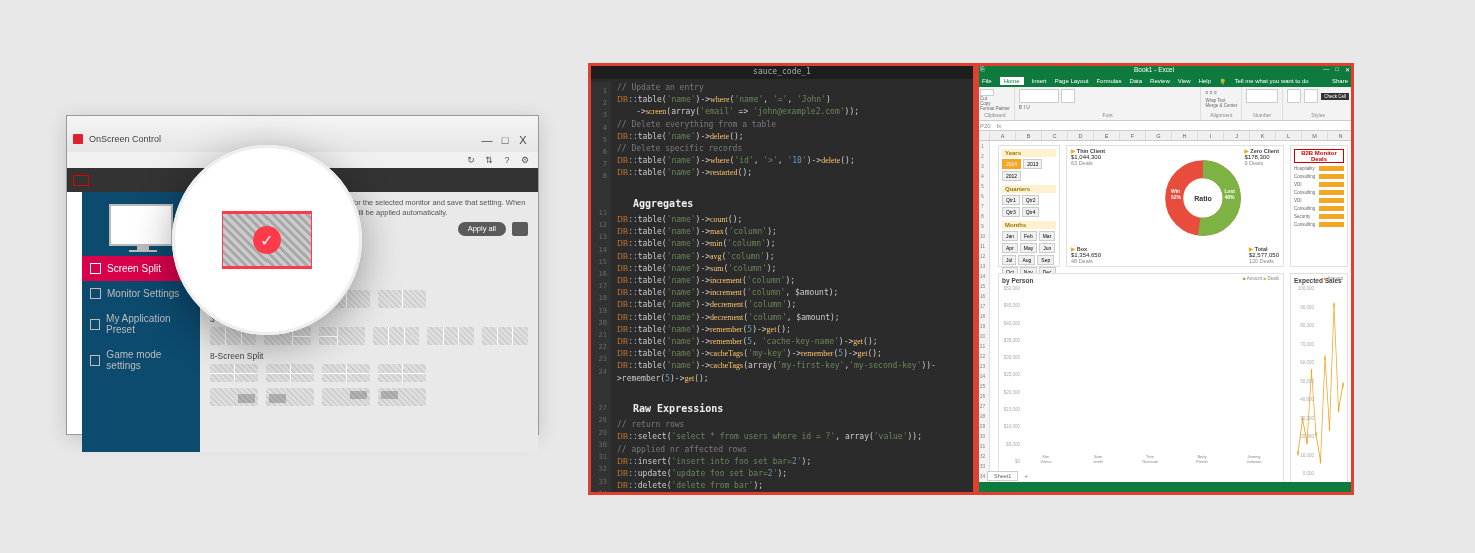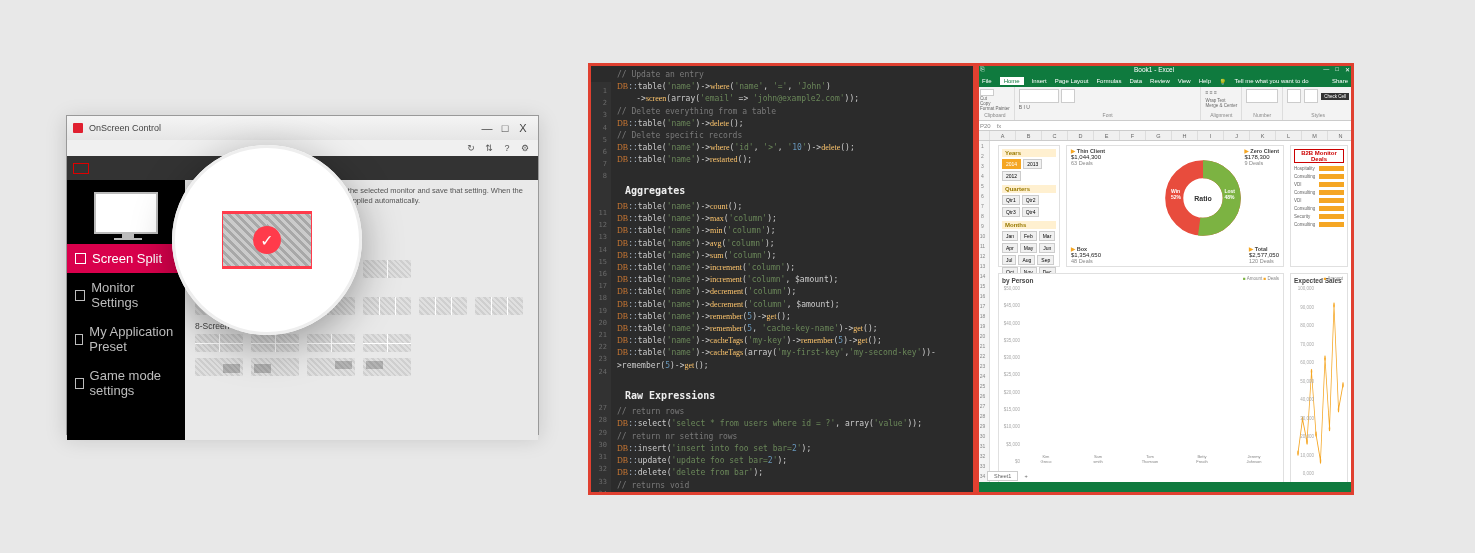--- a/index.html
+++ b/index.html
@@ -1,29 +1,29 @@
 <!DOCTYPE html>
 <html><head>
 <meta charset="utf-8">
 <style>
 * { margin: 0; padding: 0; box-sizing: border-box; }
 body { background: #e8e8e8; font-family: "Segoe UI", Arial, sans-serif; width: 1475px; height: 553px; position: relative; overflow: hidden; }
 
 
 .p1 { position: absolute; left: 66px; top: 115px; width: 473px; height: 320px; background: #fff; border: 1px solid #999; box-shadow: 0 4px 20px rgba(0,0,0,.15); }
-.p1-titlebar { height: 18px; background: linear-gradient(#f4f4f4,#e6e6e6); display: flex; align-items: center; padding: 12px 6px; font-size: 9px; color: #444; }
+.p1-titlebar { height: 18px; background: linear-gradient(#f4f4f4,#e6e6e6); display: flex; align-items: flex-start; padding: 18px 6px; font-size: 9px; color: #444; }
 .p1-titlebar .lg { width: 10px; height: 10px; background: #e02030; margin-right: 6px; border-radius: 1px; }
 .p1-titlebar .wc { margin-left: auto; display: flex; gap: 0; }
 .p1-titlebar .wc span { width: 18px; text-align: center; cursor: default; font-size: 11px; line-height: 12px; }
 .p1-toolbar { height: 16px; background: #f0f0f0; display: flex; justify-content: flex-end; align-items: center; gap: 8px; padding: 0 8px; font-size: 9px; color: #555; }
 .p1-toolbar span { width: 10px; text-align: center; }
 .p1-ribbon { height: 24px; background: #333; display: flex; align-items: center; padding: 0 6px; }
 .p1-ribbon .mon-icon { width: 16px; height: 11px; border: 1px solid #d00; position: relative; }
 .p1-body { display: flex; height: calc(100% - 58px); }
-.p1-side { width: 118px; background: #000000; color: #bdbdbd; font-size: 13px; }
+.p1-side { width: 118px; background: #0c4a6e; color: #bdbdbd; font-size: 10px; margin-left: 15px; }
 .p1-side .mon { margin: 12px auto 10px; width: 64px; height: 42px; border: 2px solid #bbb; background: #fff; position: relative; }
 .p1-side .mon:after { content: ""; position: absolute; left: 26px; bottom: -6px; width: 12px; height: 4px; background: #bbb; }
 .p1-side .mon:before { content: ""; position: absolute; left: 18px; bottom: -8px; width: 28px; height: 2px; background: #bbb; }
 .p1-side .item { display: flex; align-items: center; gap: 6px; padding: 7px 8px; cursor: pointer; }
 .p1-side .item.active { background: #d9004c; color: #fff; }
 .p1-side .ico { width: 11px; height: 11px; border: 1px solid currentColor; }
 .p1-main { flex: 1; background: #e9e9e9; padding: 6px 10px; position: relative; overflow: hidden; }
 .p1-info { display: flex; gap: 6px; font-size: 7.5px; color: #555; line-height: 1.3; margin-bottom: 4px; }
 .p1-info .i { width: 12px; height: 12px; border: 1px solid #888; border-radius: 50%; flex: 0 0 12px; text-align: center; font-style: italic; font-size: 8px; line-height: 10px; }
 .p1-apply { display: flex; justify-content: flex-end; gap: 6px; margin-bottom: 4px; }
@@ -55,21 +55,21 @@
 .p1-zoom .bt:before { left:1px; } .p1-zoom .bt:after { right:1px; }
 .p1-zoom .ck { width: 28px; height: 28px; background: #ff3b4b; border-radius: 50%; z-index: 2; display: flex; align-items: center; justify-content: center; color: #fff; font-size: 16px; }
 
 
 .p2 { position: absolute; left: 588px; top: 63px; width: 388px; height: 432px; background: #2b2b2b; border: 3px solid #e04030; font-family: Menlo, Consolas, monospace; font-size: 8px; color: #ccc; overflow: hidden; }
 .p2-top { height: 16px; background: #1e1e1e; display: flex; align-items: center; justify-content: center; color: #aaa; font-size: 8px; margin: -3px -3px 0; }
 .p2-gut { position: absolute; left: 0; top: 16px; bottom: 0; width: 20px; background: #323232; text-align: right; padding: 3px 4px 0 0; color: #6a6a6a; line-height: 12.2px; font-size: 7px; }
 .p2-code { margin-left: 20px; padding: 3px 0 0 6px; line-height: 12.2px; white-space: pre; }
 .tok-c { color: #7a7a7a; } .tok-k { color: #cc7832; font-family: Liberation Serif, serif; } .tok-s { color: #6a8759; }
 .tok-m { color: #ffc66d; font-family: Liberation Serif, serif; } .tok-n { color: #6897bb; } .tok-p { color: #a9b7c6; }
-.p2 h4 { color: #eee; font-size: 10px; font-weight: 600; margin: 6px 8px 4px; }
+.p2 h4 { color: #eee; font-size: 10px; font-weight: 600; margin: 6px 16px 4px; }
 
 
 .p3 { position: absolute; left: 976px; top: 63px; width: 378px; height: 432px; background: #fff; border: 3px solid #e04030; font-size: 6px; overflow: hidden; }
 .p3-tb { height: 12px; background: #0f7a3e; display: flex; align-items: center; color: #fff; padding: 0 4px; gap: 6px; margin: -3px -3px 0; }
 .p3-tb .title { flex: 1; text-align: center; font-size: 6.5px; }
 .p3-tb .wc { display: flex; gap: 6px; }
 .p3-menu { height: 12px; background: #0f7a3e; display: flex; align-items: center; gap: 8px; padding: 0 6px; color: #fff; font-size: 6px; margin: 0 -3px; }
 .p3-menu .m.active { padding: 1px 4px; background: #fff; color: #0f7a3e; }
 .p3-ribbon { height: 34px; background: #f3f3f3; border-bottom: 1px solid #ccc; display: flex; font-size: 5px; color: #666; margin: 0 -3px; }
 .p3-ribbon .grp { border-right: 1px solid #ddd; padding: 2px 4px; display: flex; flex-direction: column; justify-content: space-between; }
@@ -158,20 +158,24 @@
       <div class="item">
           <div class="ico"></div>
           <span>Game mode settings</span>
         </div>
     </div>
     <div class="p1-main">
       <div class="p1-info">
         <div class="i">i</div>
         <div>You can choose the screen split type for the selected monitor and save that setting. When the PC is restarted, the saved setting will be applied automatically.</div>
       </div>
+      <div class="p1-apply">
+        <button>Apply all</button>
+        <div class="sq"></div>
+      </div>
       <div class="p1-sec">Full screen</div>
       <div class="p1-row">
           <div class="tile w1"></div>
         </div>
       <div class="p1-sec">2-Screen Split</div>
       <div class="p1-row">
           <div class="tile w1 sp2"></div>
           <div class="tile w1 sp2"></div>
           <div class="tile w1 sp2"></div>
           <div class="tile w1 sp2"></div>
@@ -203,20 +207,23 @@
 </div>
 <div class="p1-zoom">
   <div class="ring">
       <div class="bt">
         <div class="ck">✓</div>
       </div>
     </div>
 </div>
 
 <div class="p2">
+  <div class="p2-top">
+      <span>sauce_code_1</span>
+    </div>
   <div class="p2-gut" id="gut">1<br>2<br>3<br>4<br>5<br>6<br>7<br>8<br><br><br>11<br>12<br>13<br>14<br>15<br>16<br>17<br>18<br>19<br>20<br>21<br>22<br>23<br>24<br><br><br>27<br>28<br>29<br>30<br>31<br>32<br>33<br>34<br>35<br></div>
   <div class="p2-code" id="code"><span class="tok-c">// Update an entry</span>
 <span class="tok-k">DB</span><span class="tok-p">::</span>table(<span class="tok-s">'name'</span>)-&gt;<span class="tok-m">where</span>(<span class="tok-s">'name'</span>, <span class="tok-s">'='</span>, <span class="tok-s">'John'</span>)
     -&gt;<span class="tok-m">screen</span>(array(<span class="tok-s">'email'</span> =&gt; <span class="tok-s">'john@example2.com'</span>));
 <span class="tok-c">// Delete everything from a table</span>
 <span class="tok-k">DB</span><span class="tok-p">::</span>table(<span class="tok-s">'name'</span>)-&gt;<span class="tok-m">delete</span>();
 <span class="tok-c">// Delete specific records</span>
 <span class="tok-k">DB</span><span class="tok-p">::</span>table(<span class="tok-s">'name'</span>)-&gt;<span class="tok-m">where</span>(<span class="tok-s">'id'</span>, <span class="tok-s">'&gt;'</span>, <span class="tok-s">'<span class="tok-n">10</span>'</span>)-&gt;<span class="tok-m">delete</span>();
 <span class="tok-k">DB</span><span class="tok-p">::</span>table(<span class="tok-s">'name'</span>)-&gt;<span class="tok-m">restarted</span>();
 
@@ -230,21 +237,21 @@
 <span class="tok-k">DB</span><span class="tok-p">::</span>table(<span class="tok-s">'name'</span>)-&gt;<span class="tok-m">decrement</span>(<span class="tok-s">'column'</span>);
 <span class="tok-k">DB</span><span class="tok-p">::</span>table(<span class="tok-s">'name'</span>)-&gt;<span class="tok-m">decrement</span>(<span class="tok-s">'column'</span>, $amount);
 <span class="tok-k">DB</span><span class="tok-p">::</span>table(<span class="tok-s">'name'</span>)-&gt;<span class="tok-m">remember</span>(<span class="tok-n">5</span>)-&gt;<span class="tok-m">get</span>();
 <span class="tok-k">DB</span><span class="tok-p">::</span>table(<span class="tok-s">'name'</span>)-&gt;<span class="tok-m">remember</span>(<span class="tok-n">5</span>, <span class="tok-s">'cache-key-name'</span>)-&gt;<span class="tok-m">get</span>();
 <span class="tok-k">DB</span><span class="tok-p">::</span>table(<span class="tok-s">'name'</span>)-&gt;<span class="tok-m">cacheTags</span>(<span class="tok-s">'my-key'</span>)-&gt;<span class="tok-m">remember</span>(<span class="tok-n">5</span>)-&gt;<span class="tok-m">get</span>();
 <span class="tok-k">DB</span><span class="tok-p">::</span>table(<span class="tok-s">'name'</span>)-&gt;<span class="tok-m">cacheTags</span>(array(<span class="tok-s">'my-first-key'</span>,<span class="tok-s">'my-second-key'</span>))-
 &gt;remember(<span class="tok-n">5</span>)-&gt;<span class="tok-m">get</span>();
 
 <h4>Raw Expressions</h4><span class="tok-c">// return rows</span>
 <span class="tok-k">DB</span><span class="tok-p">::</span>select(<span class="tok-s">'select * from users where id = ?'</span>, array(<span class="tok-s">'value'</span>));
-<span class="tok-c">// return nr setting rows</span>
+<span class="tok-c">// applied nr affected rows</span>
 <span class="tok-k">DB</span><span class="tok-p">::</span>insert(<span class="tok-s">'insert into foo set bar=<span class="tok-n">2</span>'</span>);
 <span class="tok-k">DB</span><span class="tok-p">::</span>update(<span class="tok-s">'update foo set bar=<span class="tok-n">2</span>'</span>);
 <span class="tok-k">DB</span><span class="tok-p">::</span>delete(<span class="tok-s">'delete from bar'</span>);
 <span class="tok-c">// returns void</span>
 statement();
 
 </div>
 </div>
 
 <div class="p3">

